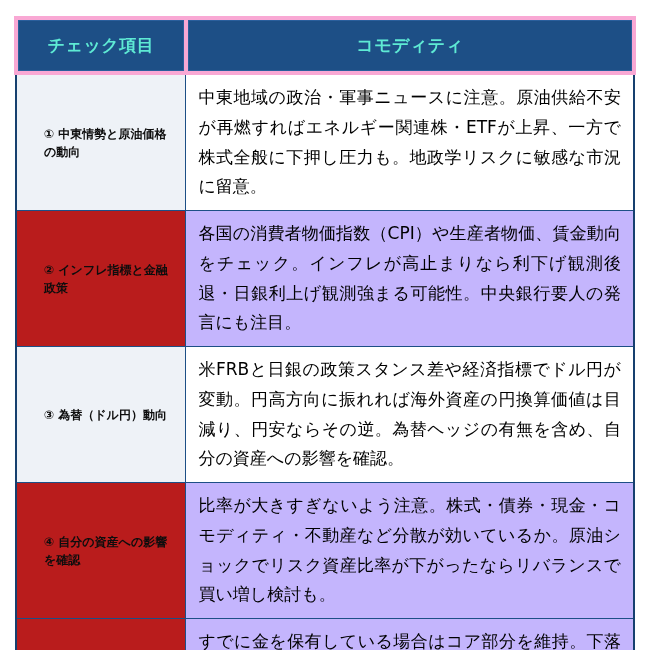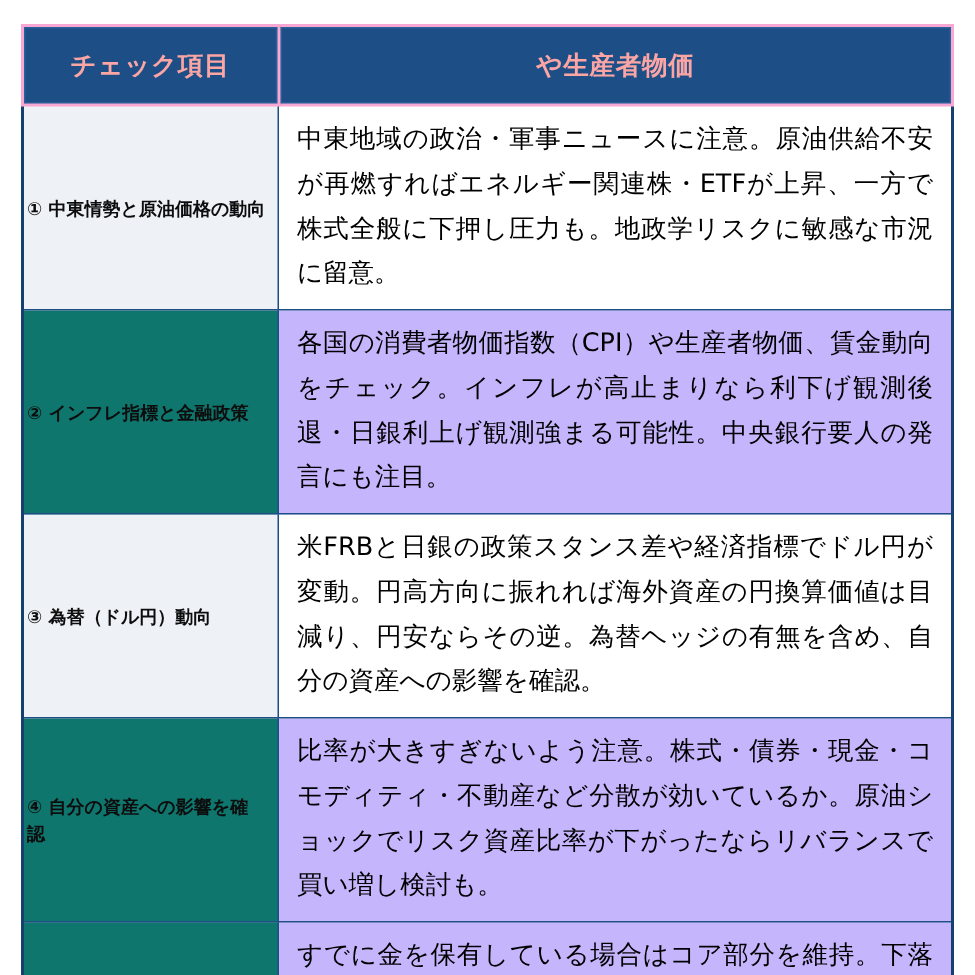--- a/index.html
+++ b/index.html
@@ -27,47 +27,47 @@
     height: 100%;
     border-collapse: collapse;
     table-layout: fixed;
     border: 2px solid #16406f;
   }
   table.checklist col.c1 { width: 27.5%; }
   table.checklist col.c2 { width: 72.5%; }
 
   thead th {
     background: #1d4f86;
-    color: #fca5a5;
+    color: #5eead4;
     font-size: 17px;
     font-weight: bold;
     letter-spacing: 0.5px;
     text-align: center;
     vertical-align: middle;
     padding: 14px 6px;
-    border: 2px solid #f9a8d4;
+    border: 4px solid #f9a8d4;
     box-shadow: inset 0 0 0 1px #2a5f9c;
   }
   tbody td {
     border: 1px solid #1d4f86;
     vertical-align: middle;
     font-size: 17px;
     line-height: 1.75;
     color: #000000;
   }
   tbody td.item {
     background: #eef2f7;
     font-weight: bold;
     font-size: 12px;
-    padding: 8px 8px 8px 2px;
+    padding: 8px 8px 8px 27px;
     color: #0d0d0d;
     line-height: 1.5;
   }
   tbody tr.alt td.item {
-    background: #0f766e;
+    background: #b91c1c;
     margin-top: 32px;
   }
   tbody td.desc {
     background: #ffffff;
     padding: 8px 12px 8px 12px;
     text-align: justify;
   }
   tbody tr.alt td.desc {
     background: #c4b5fd;
   }
@@ -80,21 +80,21 @@
 
 <div class="page">
   <table class="checklist">
     <colgroup>
       <col class="c1">
       <col class="c2">
     </colgroup>
     <thead>
       <tr>
         <th>チェック項目</th>
-        <th>や生産者物価</th>
+        <th>コモディティ</th>
       </tr>
     </thead>
     <tbody>
       <tr>
         <td class="item">① 中東情勢と原油価格の動向</td>
         <td class="desc">
             <span class="desc-text">中東地域の政治・軍事ニュースに注意。原油供給不安が再燃すればエネルギー関連株・ETFが上昇、一方で株式全般に下押し圧力も。地政学リスクに敏感な市況に留意。</span>
           </td>
       </tr>
       <tr class="alt">

